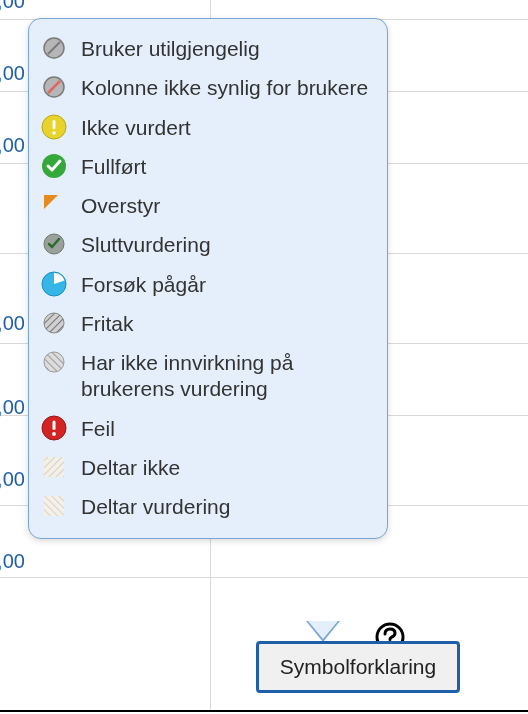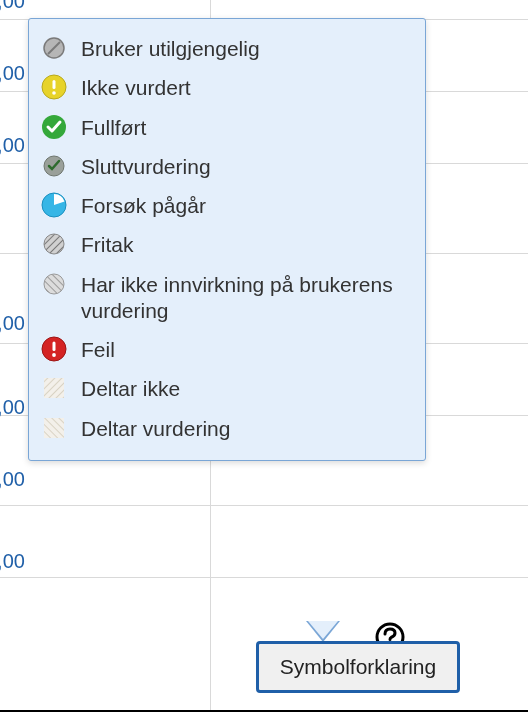--- a/index.html
+++ b/index.html
@@ -47,24 +47,24 @@
     left: 0; right: 0;
     bottom: 2px;
     border-bottom: 2px solid #000;
   }
 
   
   .legend-panel {
     position: absolute;
     top: 18px;
     left: 28px;
-    width: 398px;
+    width: 360px;
     background: #e4effb;
     border: 1px solid #7aa6d6;
-    border-radius: 3px;
+    border-radius: 13px;
     box-shadow: 0 2px 6px rgba(0,0,0,0.15);
     padding: 10px 12px 12px 12px;
     box-sizing: border-box;
   }
   .legend-item {
     display: flex;
     align-items: flex-start;
     padding: 6px 0;
   }
   .legend-icon {
@@ -180,20 +180,29 @@
   <div class="legend-item">
     <span class="legend-icon ic">
       <svg width="24" height="24" viewBox="0 0 24 24">
           <circle cx="12" cy="12" r="10" fill="#b6b6b6" stroke="#7a7a7a" stroke-width="1.5"></circle>
           <line x1="6" y1="18" x2="18" y2="6" stroke="#7a7a7a" stroke-width="2"></line>
         </svg>
     </span>
     <span class="legend-label">Bruker utilgjengelig</span>
   </div>
 
+  <div class="legend-item">
+    <span class="legend-icon ic">
+      <svg width="24" height="24" viewBox="0 0 24 24">
+          <circle cx="12" cy="12" r="10" fill="#b6b6b6" stroke="#7a7a7a" stroke-width="1.5"></circle>
+          <line x1="6" y1="18" x2="18" y2="6" stroke="#e06666" stroke-width="2.5"></line>
+        </svg>
+    </span>
+    <span class="legend-label">Kolonne ikke synlig for brukere</span>
+  </div>
 
   <div class="legend-item">
     <span class="legend-icon ic">
       <svg width="26" height="26" viewBox="0 0 26 26">
           <circle cx="13" cy="13" r="12" fill="#e7d32a" stroke="#b8a91c" stroke-width="1"></circle>
           <rect x="11.5" y="6" width="3" height="9" rx="1.5" fill="#fff"></rect>
           <circle cx="13" cy="19" r="1.8" fill="#fff"></circle>
         </svg>
     </span>
     <span class="legend-label">Ikke vurdert</span>
@@ -202,20 +211,28 @@
   <div class="legend-item">
     <span class="legend-icon ic">
       <svg width="26" height="26" viewBox="0 0 26 26">
           <circle cx="13" cy="13" r="12" fill="#34a83a"></circle>
           <path d="M7 13 l4 4 l8 -9" fill="none" stroke="#fff" stroke-width="3" stroke-linecap="round" stroke-linejoin="round"></path>
         </svg>
     </span>
     <span class="legend-label">Fullført</span>
   </div>
 
+  <div class="legend-item">
+    <span class="legend-icon ic">
+      <svg width="20" height="20" viewBox="0 0 20 20">
+          <polygon points="0,0 14,0 0,14" fill="#e38b1e"></polygon>
+        </svg>
+    </span>
+    <span class="legend-label">Overstyr</span>
+  </div>
 
   <div class="legend-item">
     <span class="legend-icon ic">
       <svg width="24" height="24" viewBox="0 0 24 24">
           <circle cx="12" cy="12" r="10" fill="#9aa09a" stroke="#6f766f"></circle>
           <path d="M7 12 l3 3 l7 -8" fill="none" stroke="#2d6b2d" stroke-width="2.5" stroke-linecap="round"></path>
         </svg>
     </span>
     <span class="legend-label">Sluttvurdering</span>
   </div>

